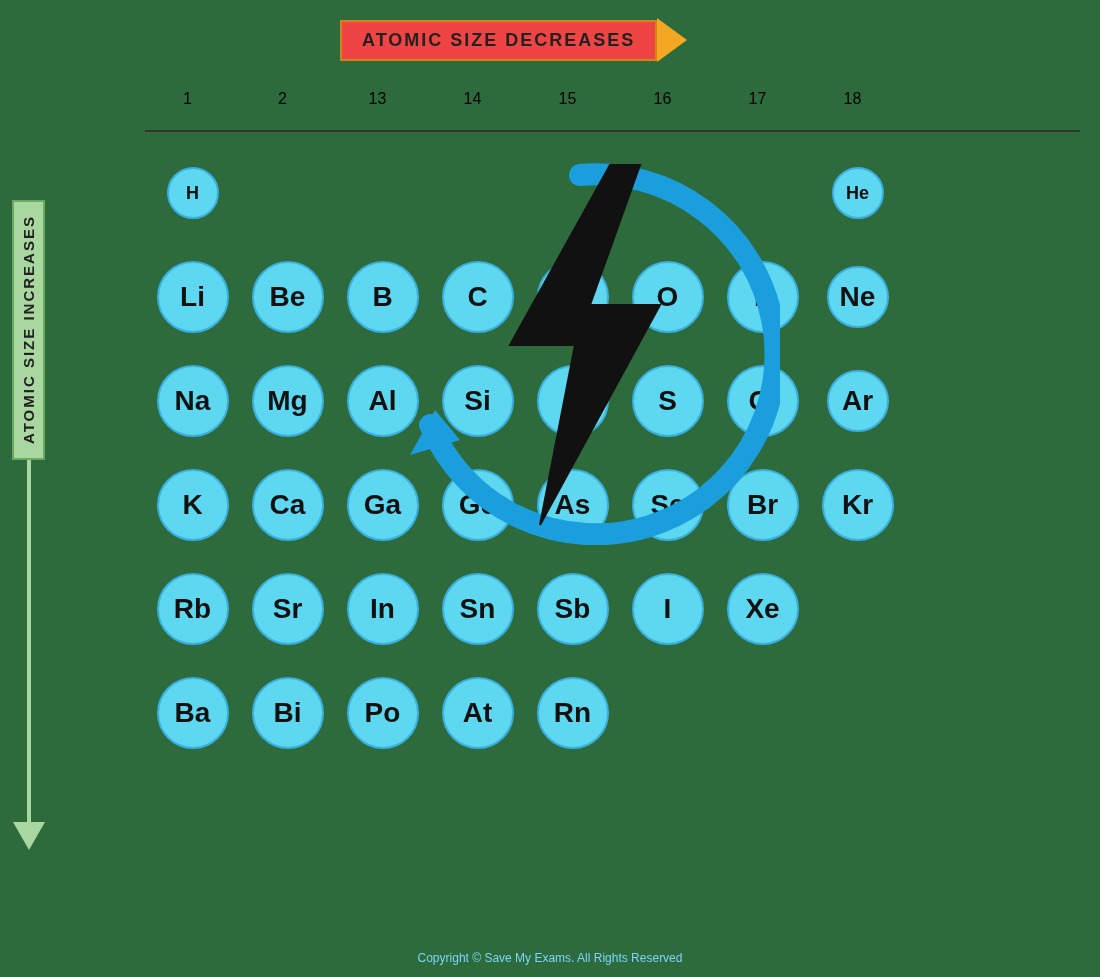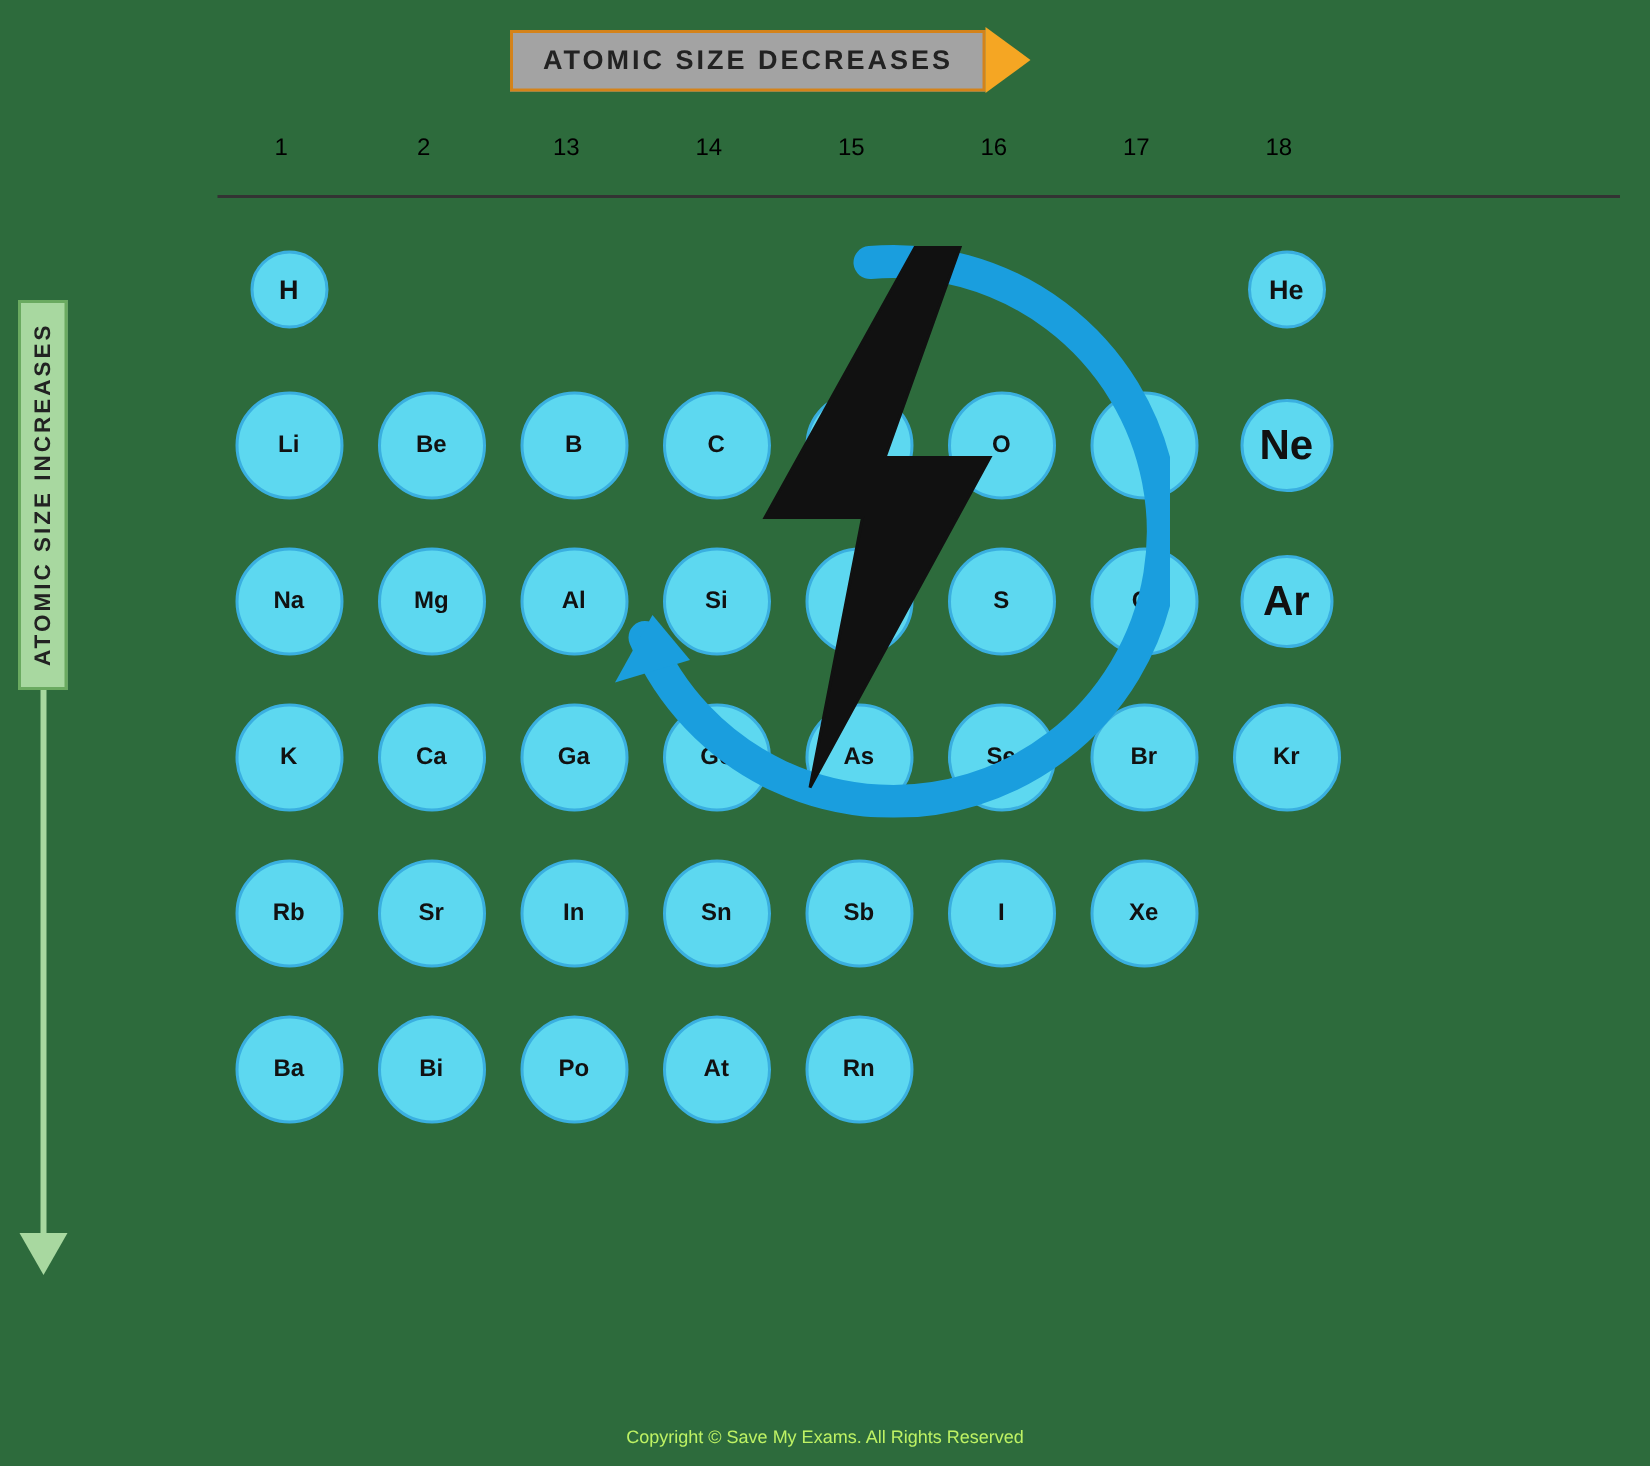--- a/index.html
+++ b/index.html
@@ -14,21 +14,21 @@
 
     
     #top-banner {
       position: absolute;
       top: 18px;
       left: 340px;
       display: flex;
       align-items: center;
     }
     #top-banner .banner-box {
-      background: #a3a3a3;
+      background: #ef4444;
       border: 2px solid #d4831a;
       padding: 8px 20px;
       font-size: 18px;
       font-weight: bold;
       letter-spacing: 2px;
       color: #222;
     }
     #top-banner .arrow-right {
       width: 0;
       height: 0;
@@ -118,21 +118,21 @@
 
     .element-circle {
       width: 72px;
       height: 72px;
       border-radius: 50%;
       background: #5dd8f0;
       border: 2px solid #3aafe0;
       display: flex;
       justify-content: center;
       align-items: center;
-      font-size: 16px;
+      font-size: 28px;
       font-weight: bold;
       color: #111;
       position: relative;
       z-index: 2;
     }
     .element-circle.small {
       width: 52px;
       height: 52px;
       font-size: 18px;
     }
@@ -154,21 +154,21 @@
     }
 
     
     #copyright {
       position: absolute;
       bottom: 12px;
       left: 0;
       right: 0;
       text-align: center;
       font-size: 12px;
-      color: #bef264;
+      color: #7dd3fc;
     }
 
     
     .row { height: 96px; }
 
     
     .cell.empty { visibility: hidden; }
 
     
     .gn-cell {

